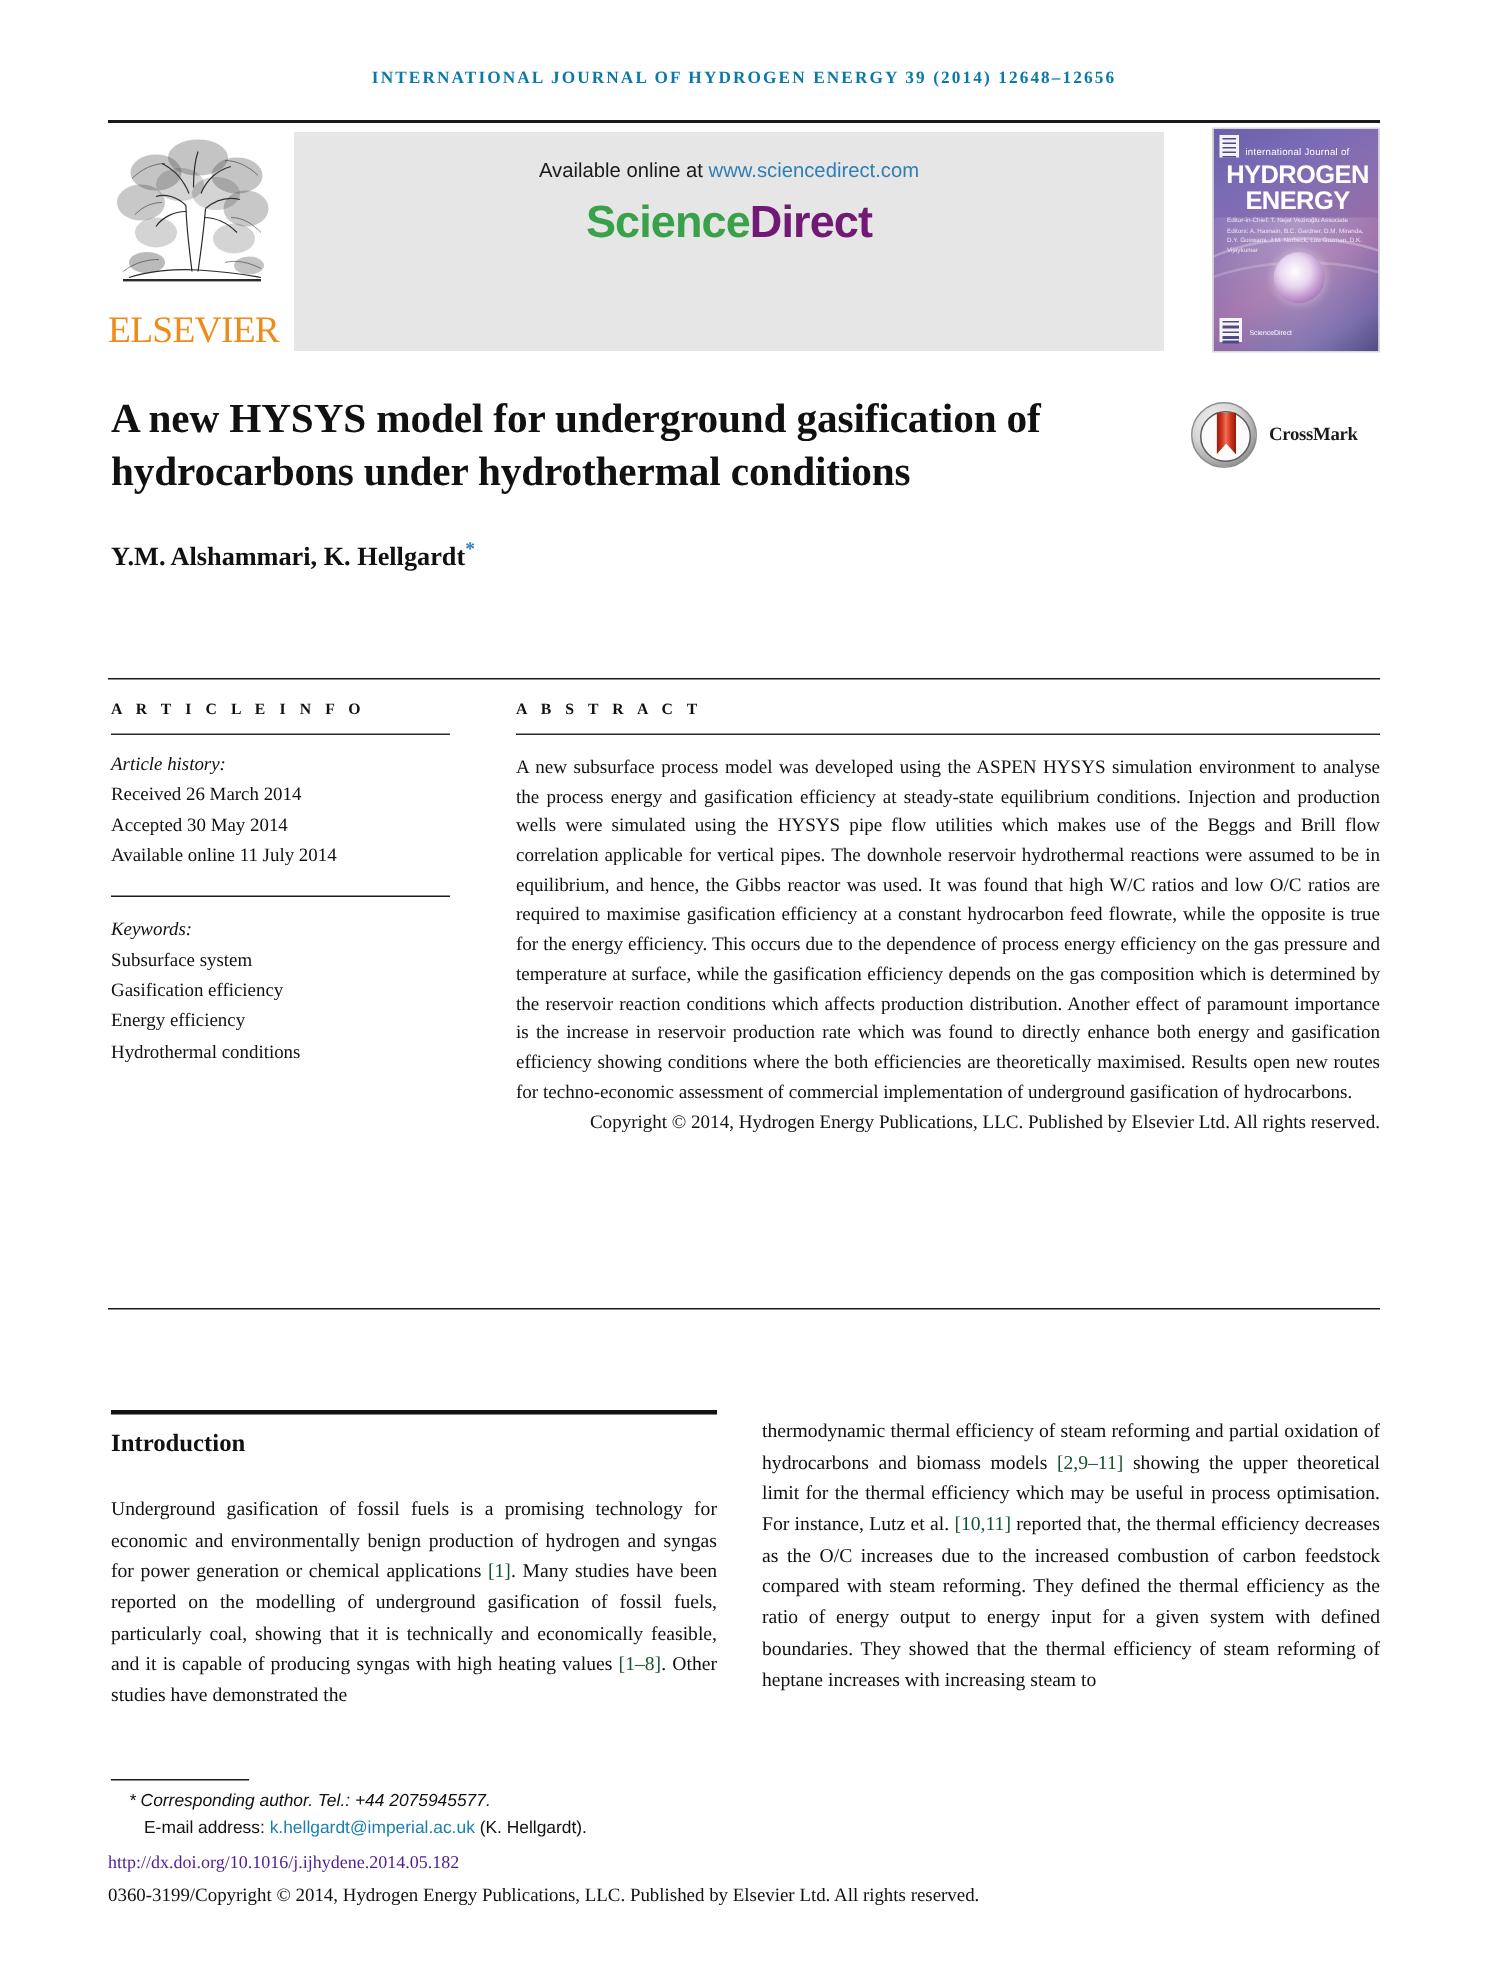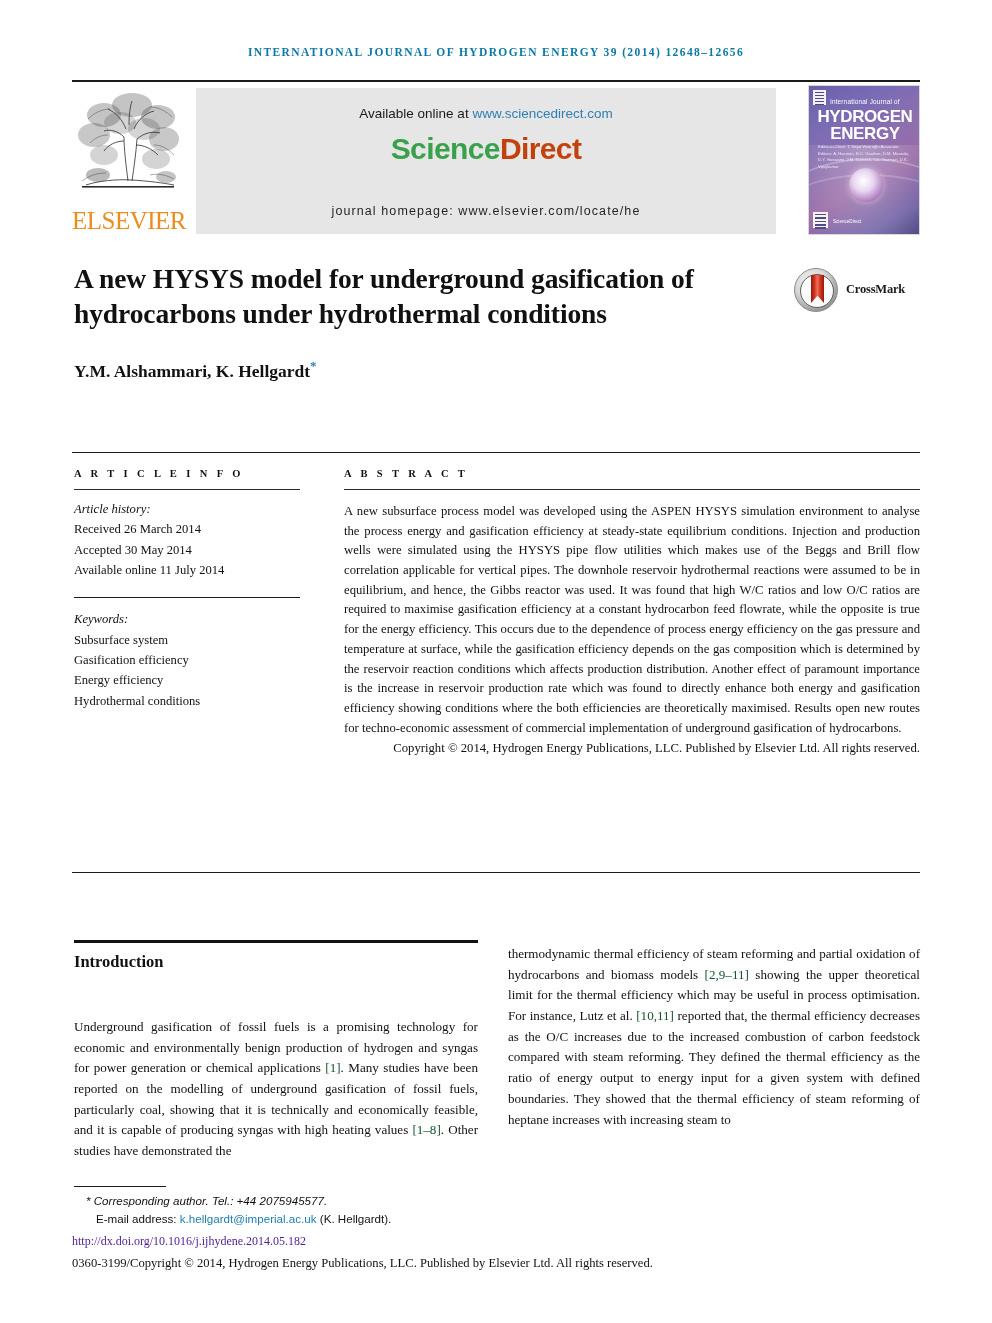--- a/index.html
+++ b/index.html
@@ -99,21 +99,21 @@
     position: absolute;
     left: 0; top: 44px;
     width: 580px;
     text-align: center;
     font-family: "Liberation Sans", sans-serif;
     font-size: 30px;
     font-weight: bold;
     letter-spacing: -0.6px;
   }
   .sd-science { color: #3aa14b; }
-  .sd-direct  { color: #c2410c; margin-top: 38px; }
+  .sd-direct  { color: #701a75; margin-top: 38px; }
   .sd-home {
     position: absolute;
     left: 0; bottom: 16px;
     width: 580px;
     text-align: center;
     font-family: "Liberation Sans", sans-serif;
     font-size: 12.5px;
     letter-spacing: 1.1px;
     color: #262626;
   }
@@ -389,21 +389,20 @@
   }
   .body-left {
     position: absolute;
     left: 74px; top: 996px;
     width: 404px;
     font-family: "Liberation Serif", serif;
     font-size: 13.1px;
     line-height: 1.58;
     text-align: justify;
     color: #111111;
-    margin-top: 21px;
   }
   .body-right {
     position: absolute;
     left: 508px; top: 944px;
     width: 412px;
     font-family: "Liberation Serif", serif;
     font-size: 13.1px;
     line-height: 1.58;
     text-align: justify;
     color: #111111;
@@ -495,21 +494,20 @@
           <path d="M76 86 C84 84 92 86 100 90"></path>
         </g>
         <rect x="8" y="97" width="92" height="1.6" fill="#2b2b2b"></rect>
       </svg>
       <div class="elsevier-word">ELSEVIER</div>
     </div>
 
     <div class="sd-band">
       <div class="sd-available"><span>Available online at </span><a href="#">www.sciencedirect.com</a></div>
       <div class="sd-logo"><span class="sd-science">Science</span><span class="sd-direct">Direct</span></div>
-      <div class="sd-home">journal homepage: www.elsevier.com/locate/he</div>
     </div>
 
     <div class="cover">
       <div class="cover-stripe"></div>
       <div class="cover-arc"></div>
       <div class="cover-arc2"></div>
       <div class="cover-orb"></div>
       <div class="cover-badge">
           <i></i>
           <i></i>

